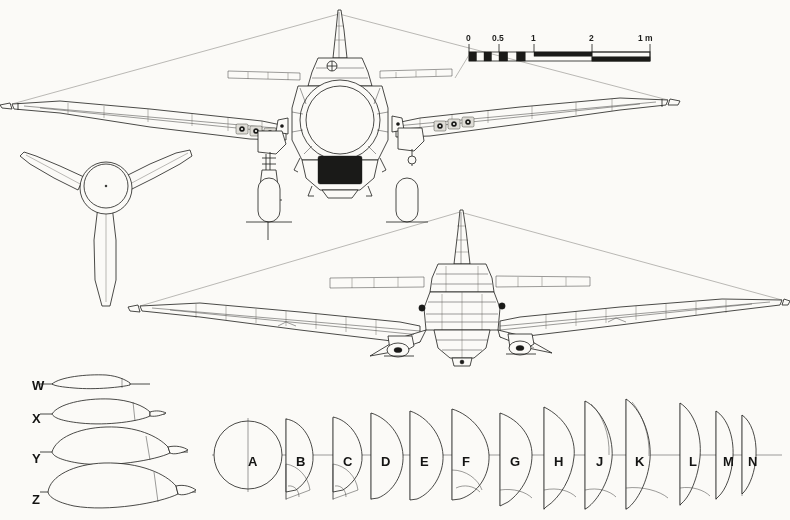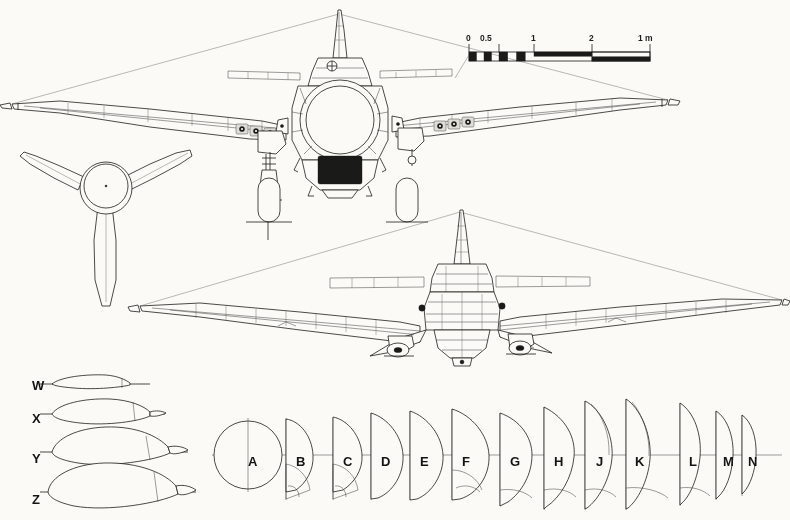--- a/index.html
+++ b/index.html
@@ -191,21 +191,21 @@
     <rect class="fillk" x="516.5" y="52" width="8.7" height="9"></rect>
 
     <rect class="fillk" x="534" y="52" width="58" height="4.2"></rect>
 
     <rect class="fillk" x="592" y="52" width="58" height="4.2" transform="translate(0,4.8)"></rect>
     <rect class="ln" x="592" y="52" width="58" height="9" fill="none"></rect>
 
     <path class="ln-h" d="M455 78 L 469 55"></path>
   </svg>
   <div class="scale-num" style="left:466px; top:33px;">0</div>
-  <div class="scale-num" style="left:480px; top:33px;">0.5</div>
+  <div class="scale-num" style="left:492px; top:33px;">0.5</div>
   <div class="scale-num" style="left:531px; top:33px;">1</div>
   <div class="scale-num" style="left:589px; top:33px;">2</div>
   <div class="scale-num" style="left:638px; top:33px;">1 m</div>
 
   <svg class="layer" viewBox="0 0 790 520">
 
     <path class="fillw" d="M84 177 L 60 166 L 36 156 L 24 152 L 20 156 L 30 164 L 54 178 L 78 190 Z"></path>
     <path class="ln-h" d="M26 155 L 82 185"></path>
 
     <path class="fillw" d="M126 176 L 150 164 L 176 153 L 190 150 L 192 156 L 180 164 L 154 178 L 130 190 Z"></path>

